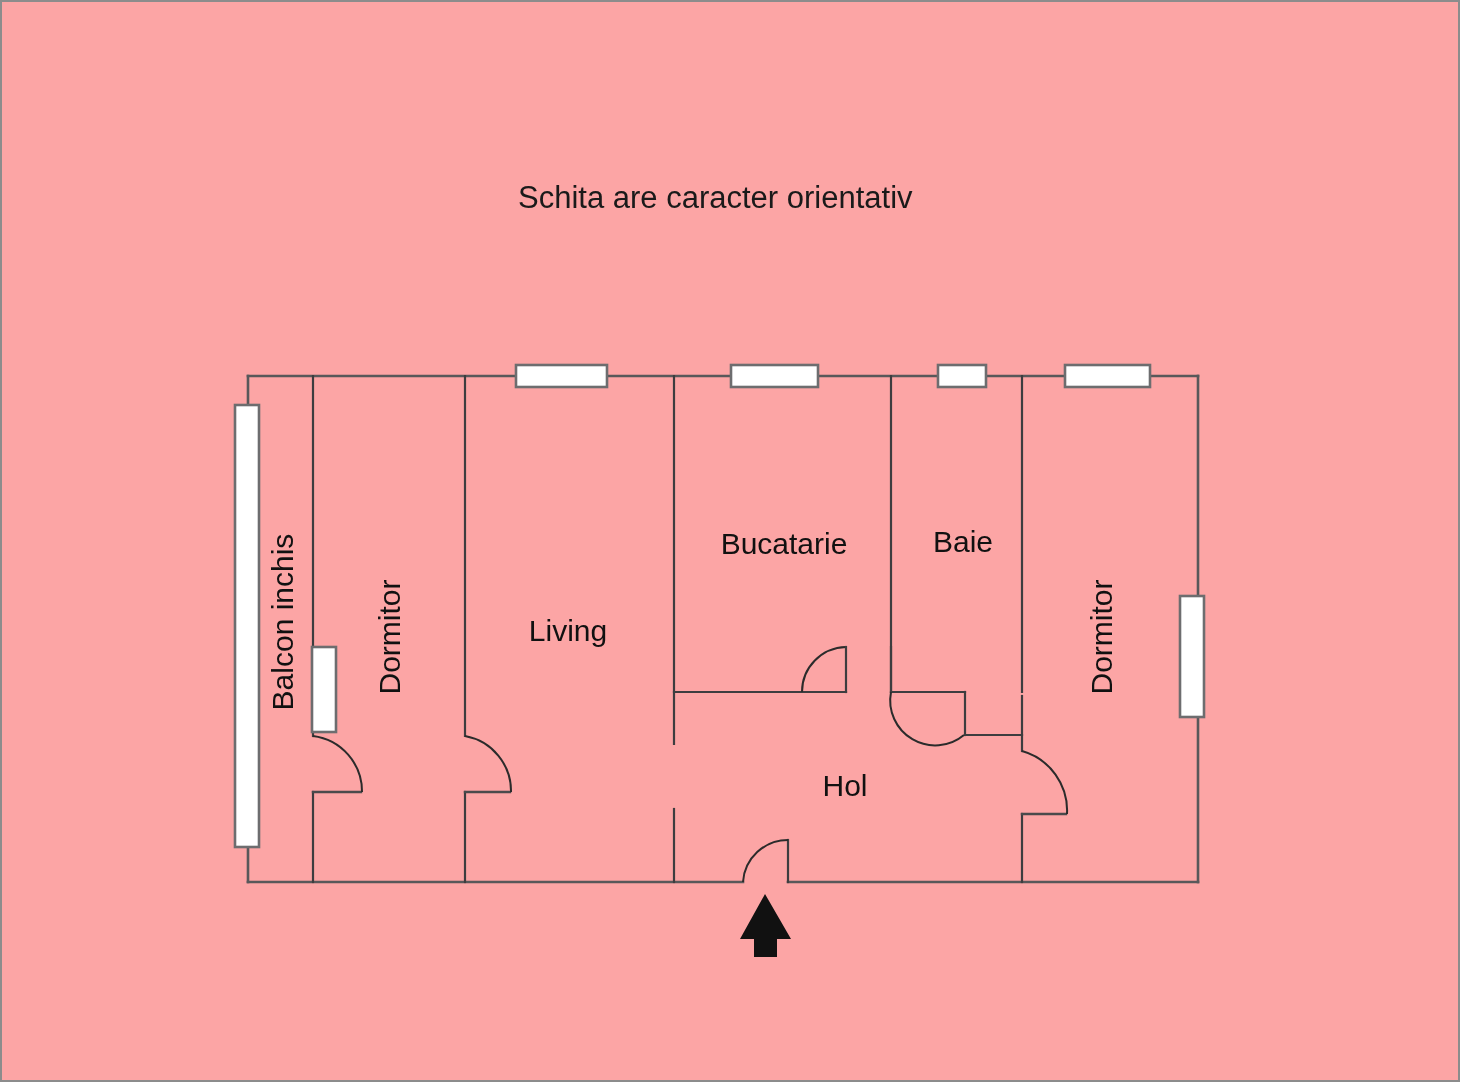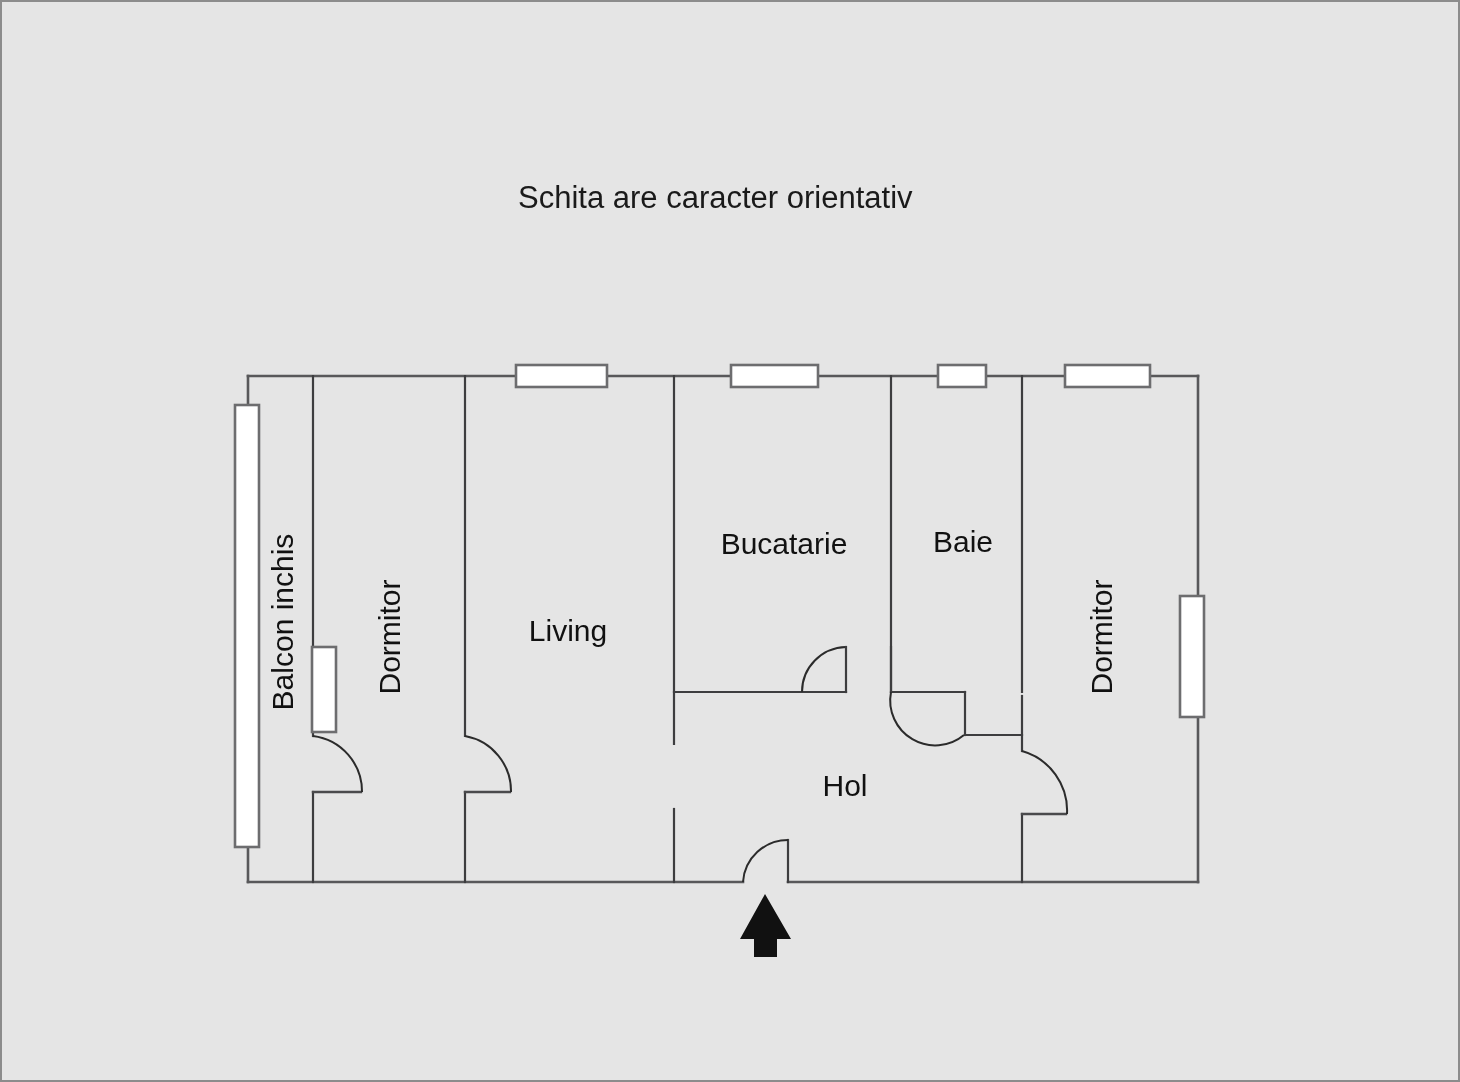--- a/index.html
+++ b/index.html
@@ -7,21 +7,21 @@
     padding: 0;
     background: #ffffff;
   }
   body {
     font-family: "Liberation Sans", sans-serif;
   }
   #page {
     position: relative;
     width: 1460px;
     height: 1082px;
-    background: #e5e5e5;
+    background: #fca5a5;
     box-sizing: border-box;
     border: 2px solid #8c8c8c;
     overflow: hidden;
   }
   #plan-svg {
     position: absolute;
     left: 0;
     top: 0;
     width: 1460px;
     height: 1082px;

